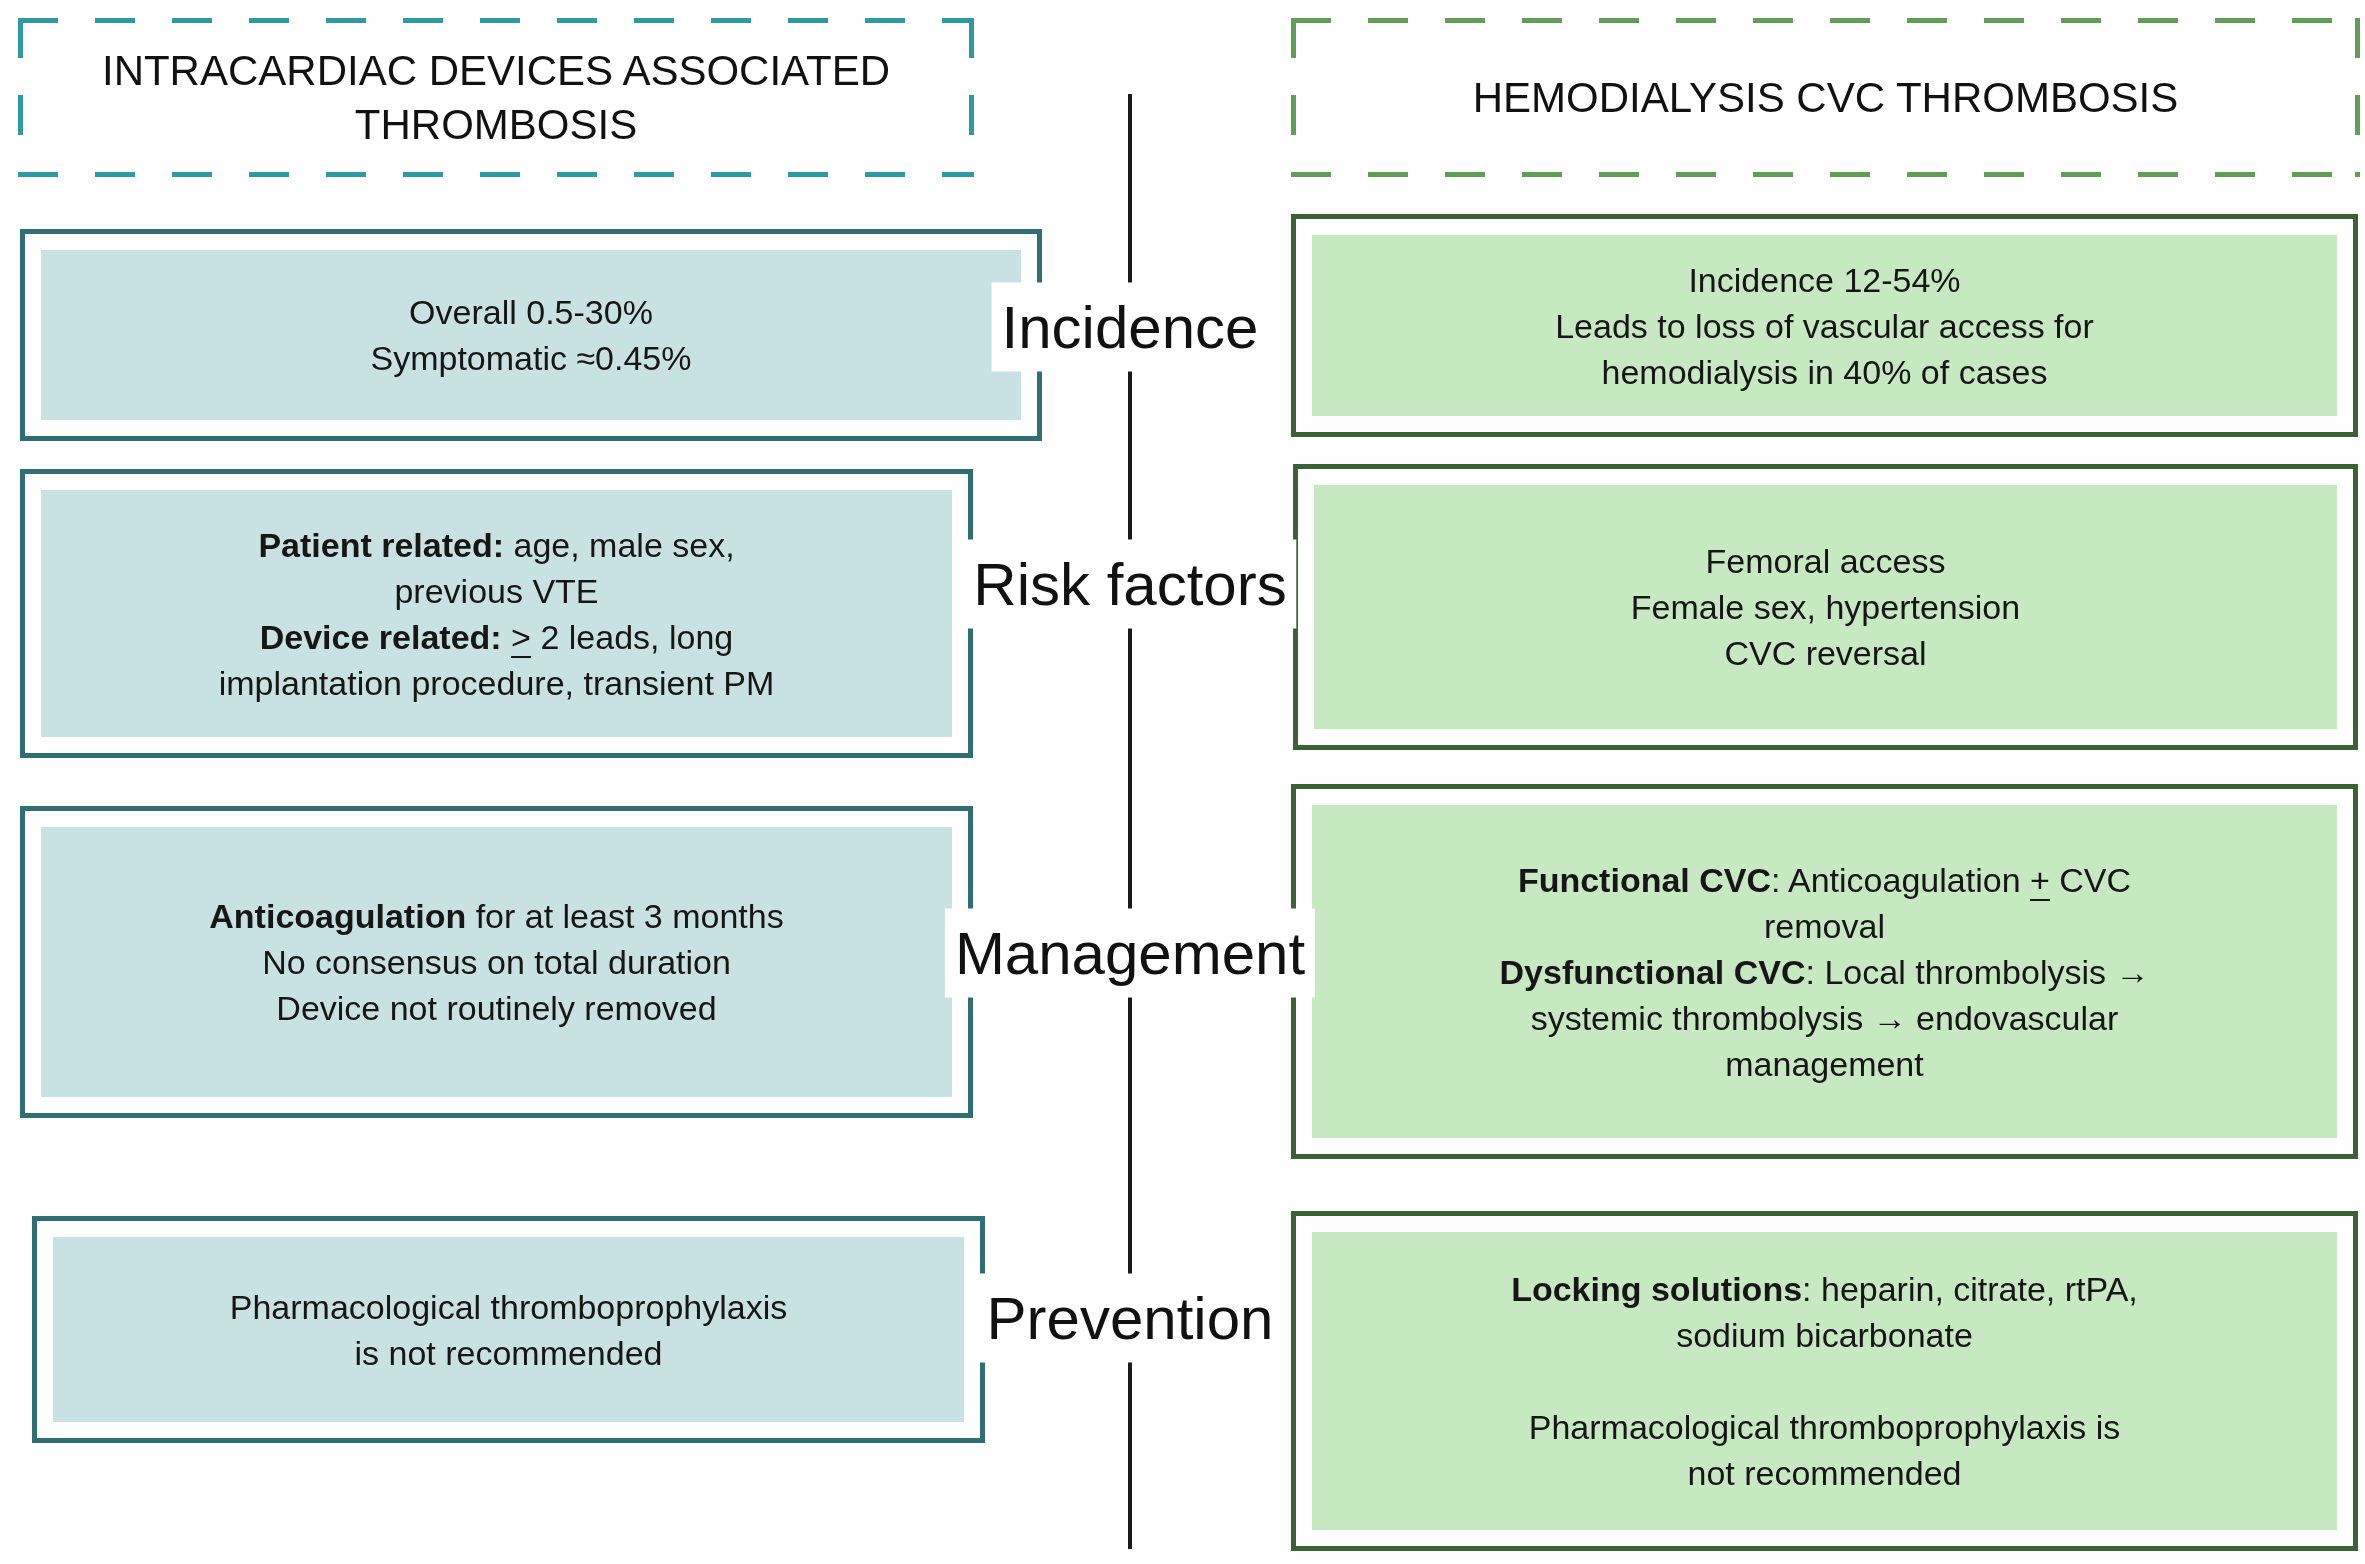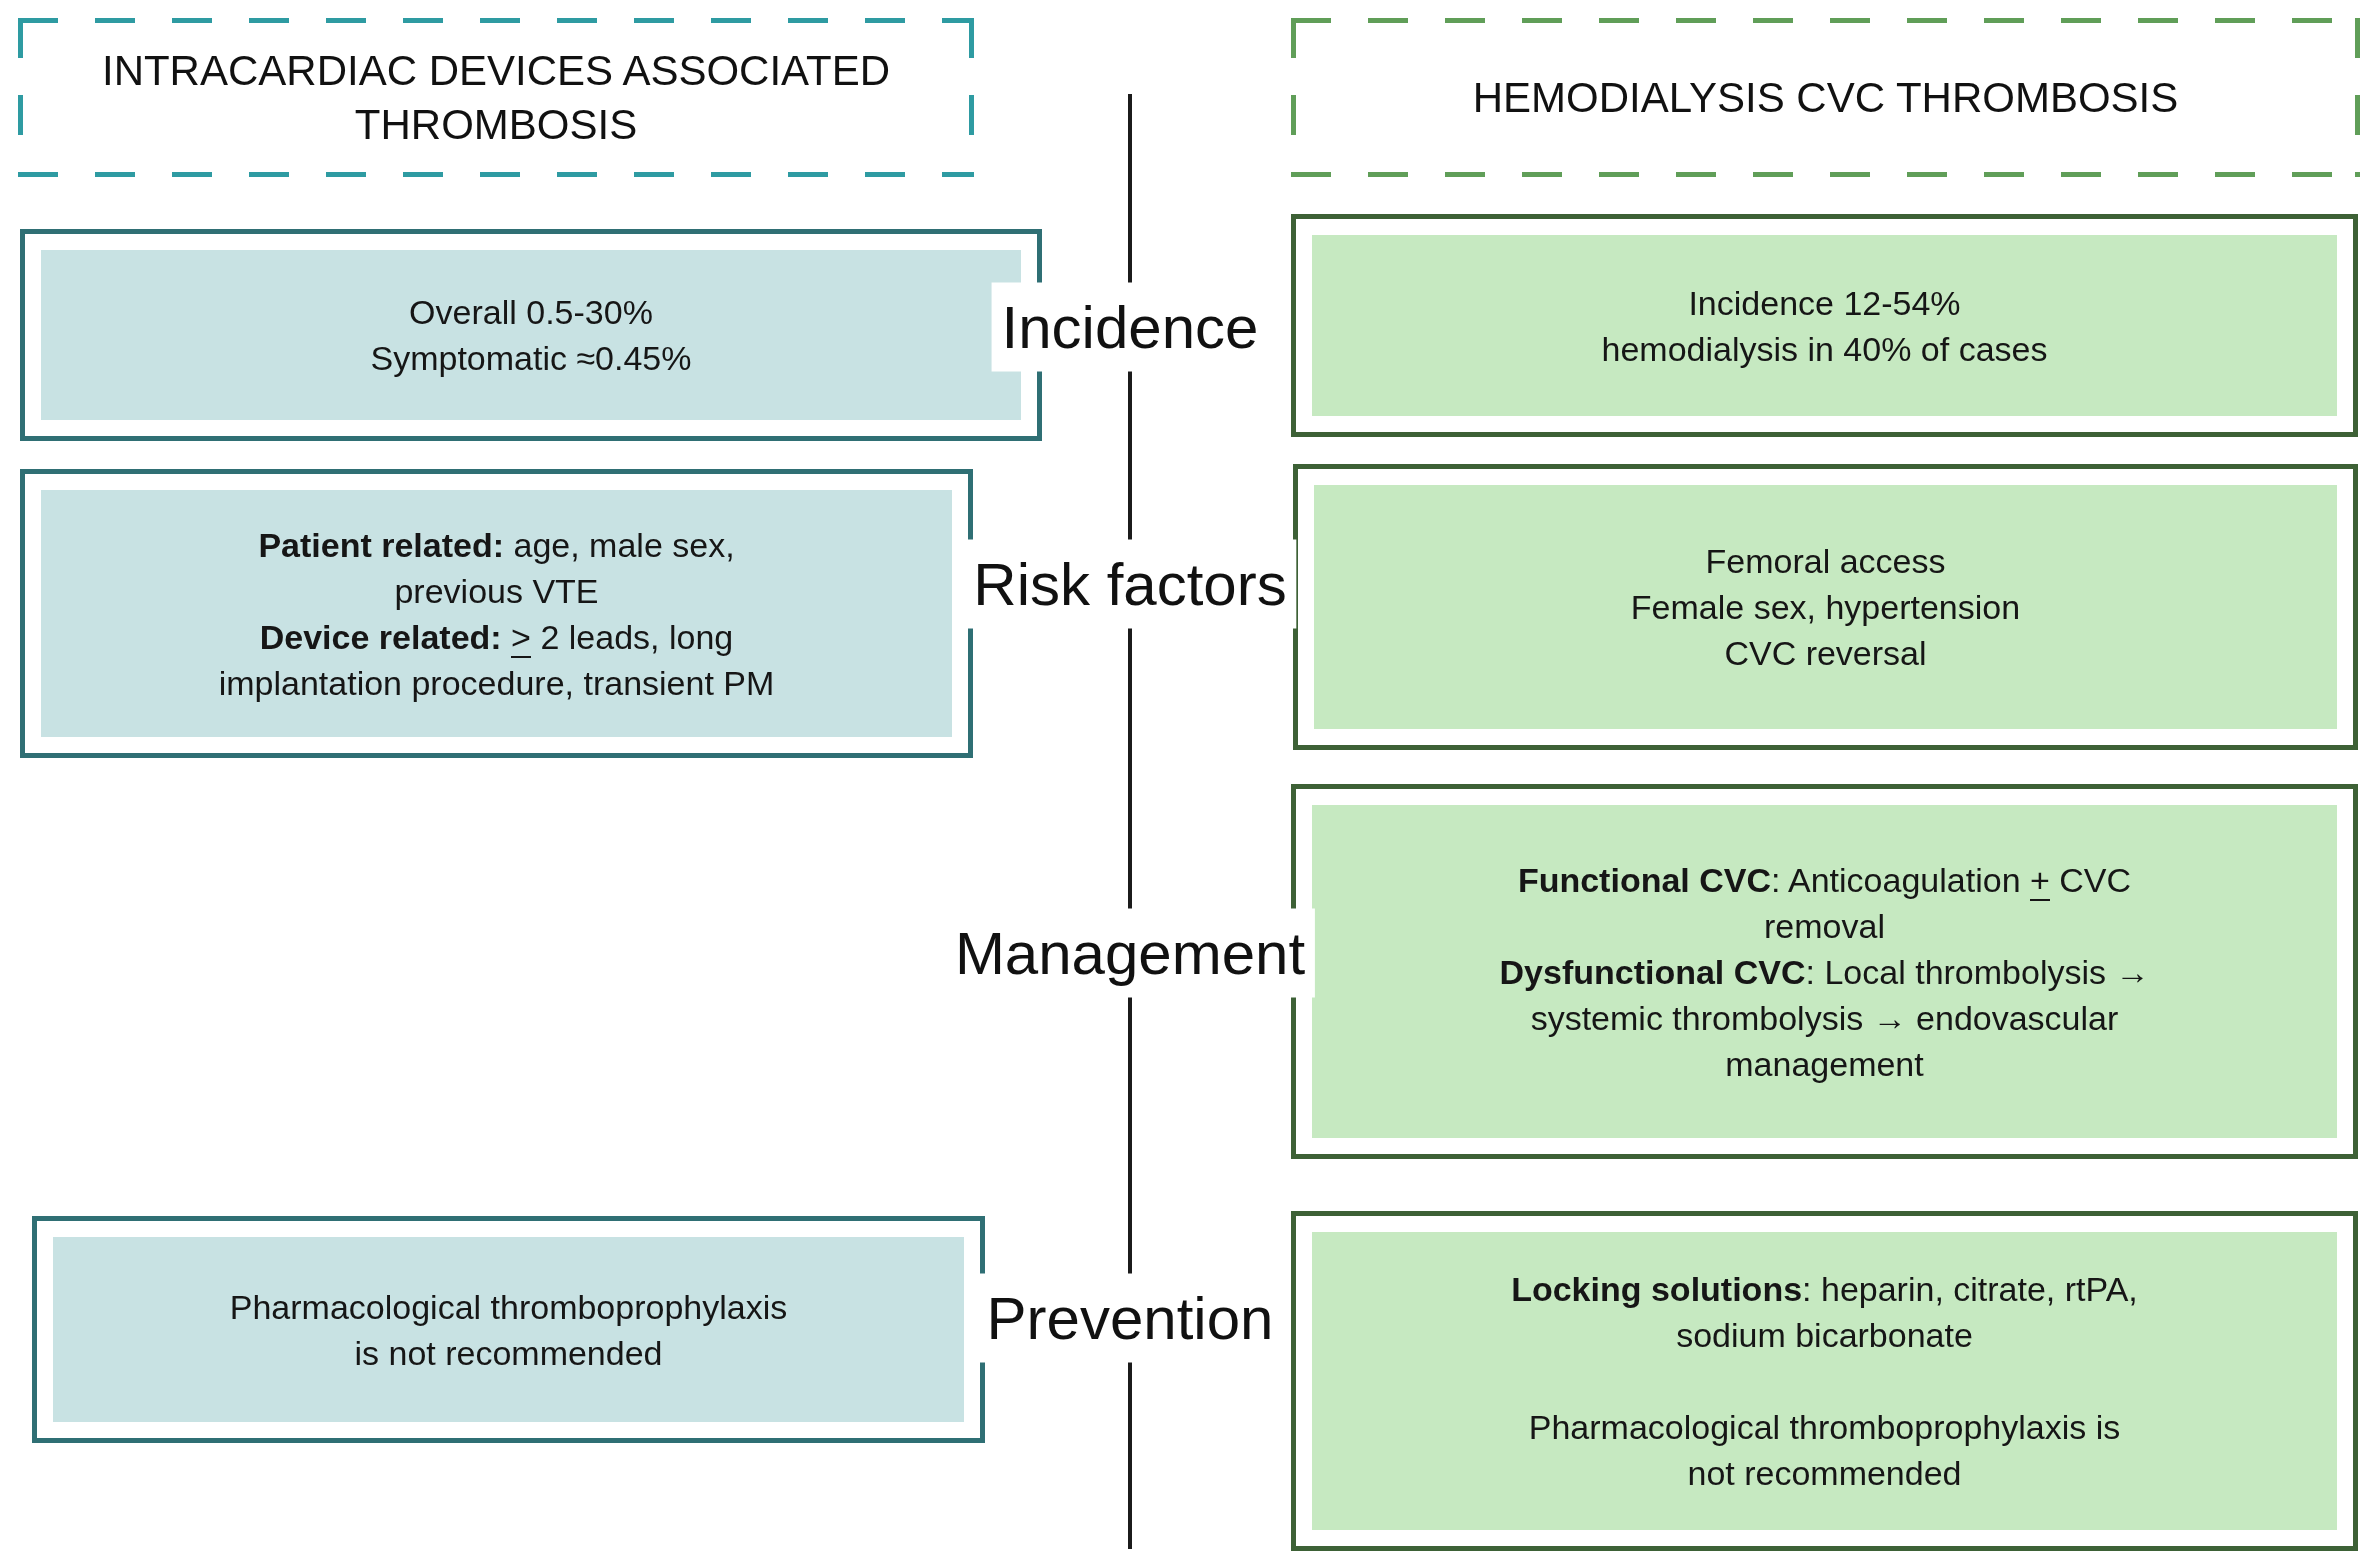--- a/index.html
+++ b/index.html
@@ -93,30 +93,38 @@
       </div>
   </div>
   <div class="box teal" style="left:20px;top:469px;width:953px;height:289px;">
     <div class="box-inner">
         <div><b>Patient related:</b><span> age, male sex,</span></div>
         <div><span>previous VTE</span></div>
         <div><b>Device related: </b><span class="u">&gt;</span><span> 2 leads, long</span></div>
         <div><span>implantation procedure, transient PM</span></div>
       </div>
   </div>
+  <div class="box teal" style="left:20px;top:806px;width:953px;height:312px;">
+    <div class="box-inner">
+        <div><b>Anticoagulation</b><span> for at least 3 months</span></div>
+        <div><span>No consensus on total duration</span></div>
+        <div><span>Device not routinely removed</span></div>
+      </div>
+  </div>
   <div class="box teal" style="left:32px;top:1216px;width:953px;height:227px;">
     <div class="box-inner">
         <div><span>Pharmacological thromboprophylaxis</span></div>
         <div><span>is not recommended</span></div>
       </div>
   </div>
 
   <div class="box green" style="left:1291px;top:214px;width:1067px;height:223px;padding-left:16px;">
     <div class="box-inner">
         <div><span>Incidence 12-54%</span></div>
+        <div><span>Leads to loss of vascular access for</span></div>
         <div><span>hemodialysis in 40% of cases</span></div>
       </div>
   </div>
   <div class="box green" style="left:1293px;top:464px;width:1065px;height:286px;">
     <div class="box-inner">
         <div><span>Femoral access</span></div>
         <div><span>Female sex, hypertension</span></div>
         <div><span>CVC reversal</span></div>
       </div>
   </div>

